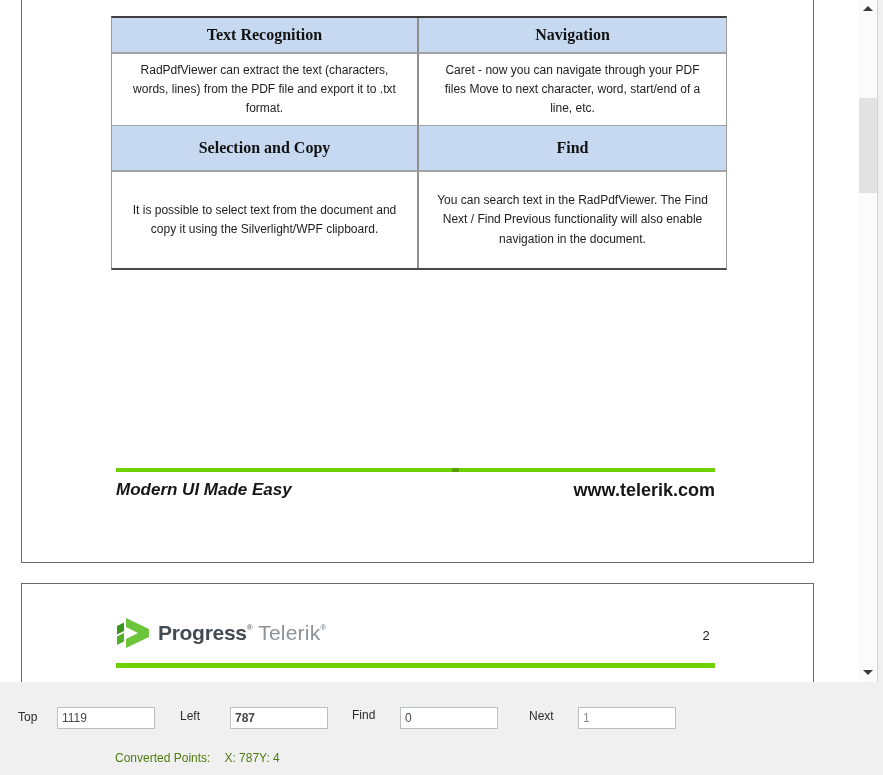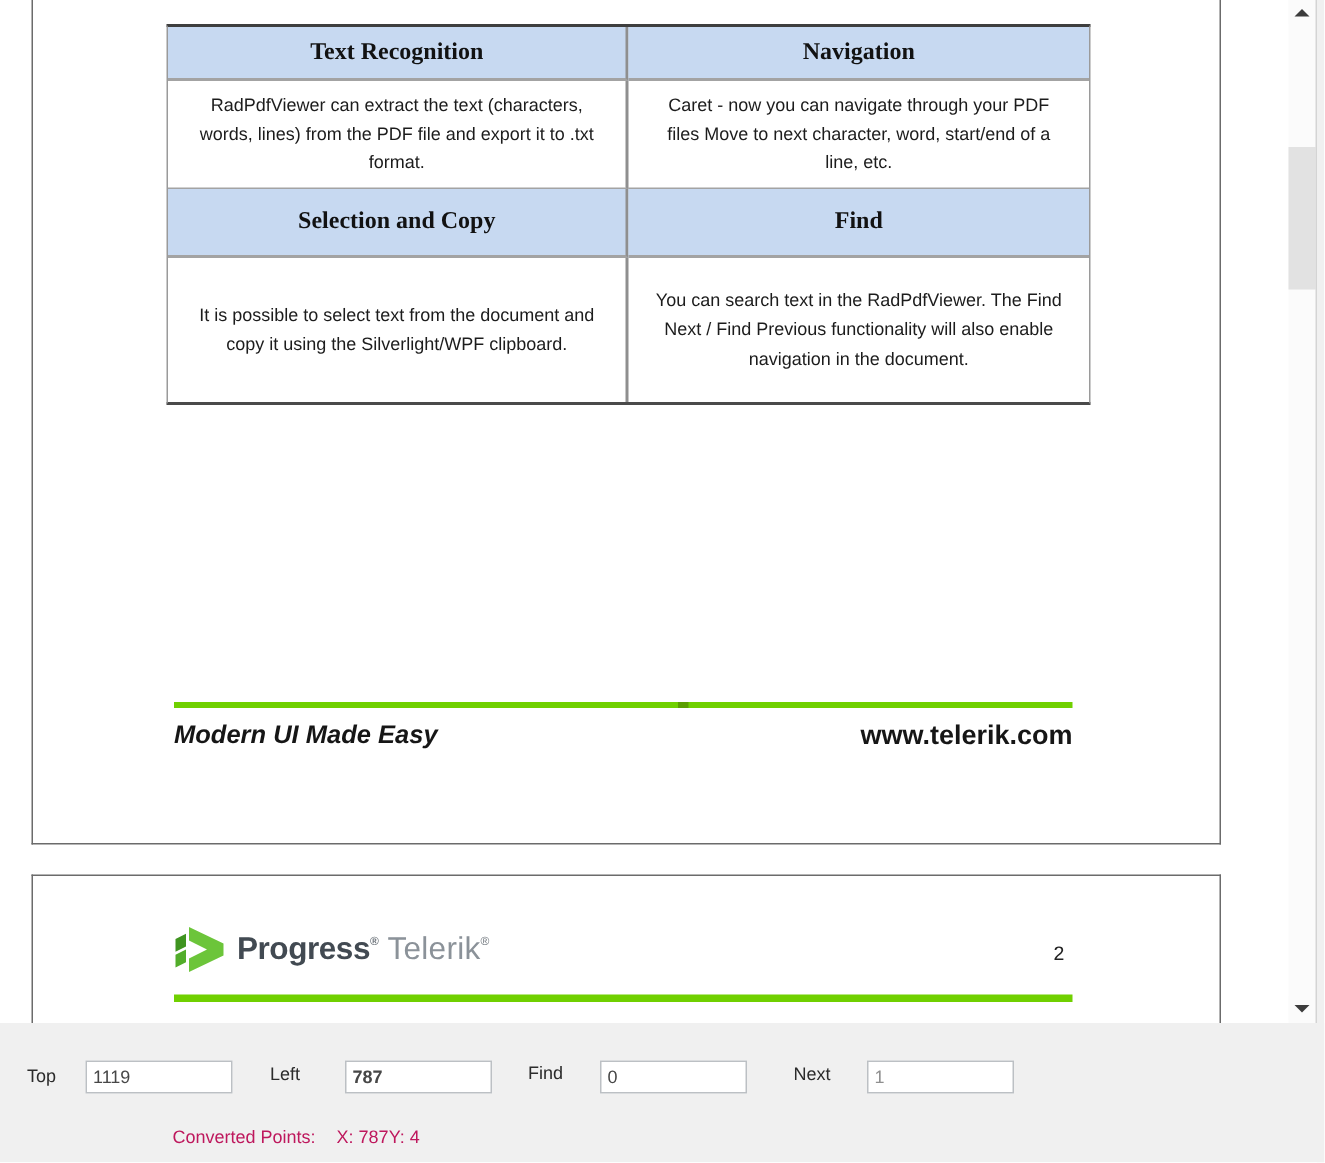--- a/index.html
+++ b/index.html
@@ -61,21 +61,21 @@
     font-family:"Liberation Sans", sans-serif; font-size:12px; color:#474747; padding:0 4px; outline:none; }
   .fld-input.muted { color:#8f8f8f; }
   #lbl-top   { left:18px;  top:28px; }
   #inp-top   { left:57px;  top:25px; }
   #lbl-left  { left:180px; top:27px; }
   #inp-left  { left:230px; top:25px;font-weight:bold; }
   #lbl-page  { left:352px; top:26px; }
   #inp-page  { left:400px; top:25px; }
   #lbl-scale { left:529px; top:27px; }
   #inp-scale { left:578px; top:25px; }
-  #converted { position:absolute; left:115px; top:69px; font-size:12px; color:#be185d; }
+  #converted { position:absolute; left:115px; top:69px; font-size:12px; color:#4d7c0f; }
   #converted .val { margin-left:14px; }
 </style>
 </head>
 <body>
 
 <div id="app">
 
   <div id="canvas">
 
     <div id="page1" class="page">

